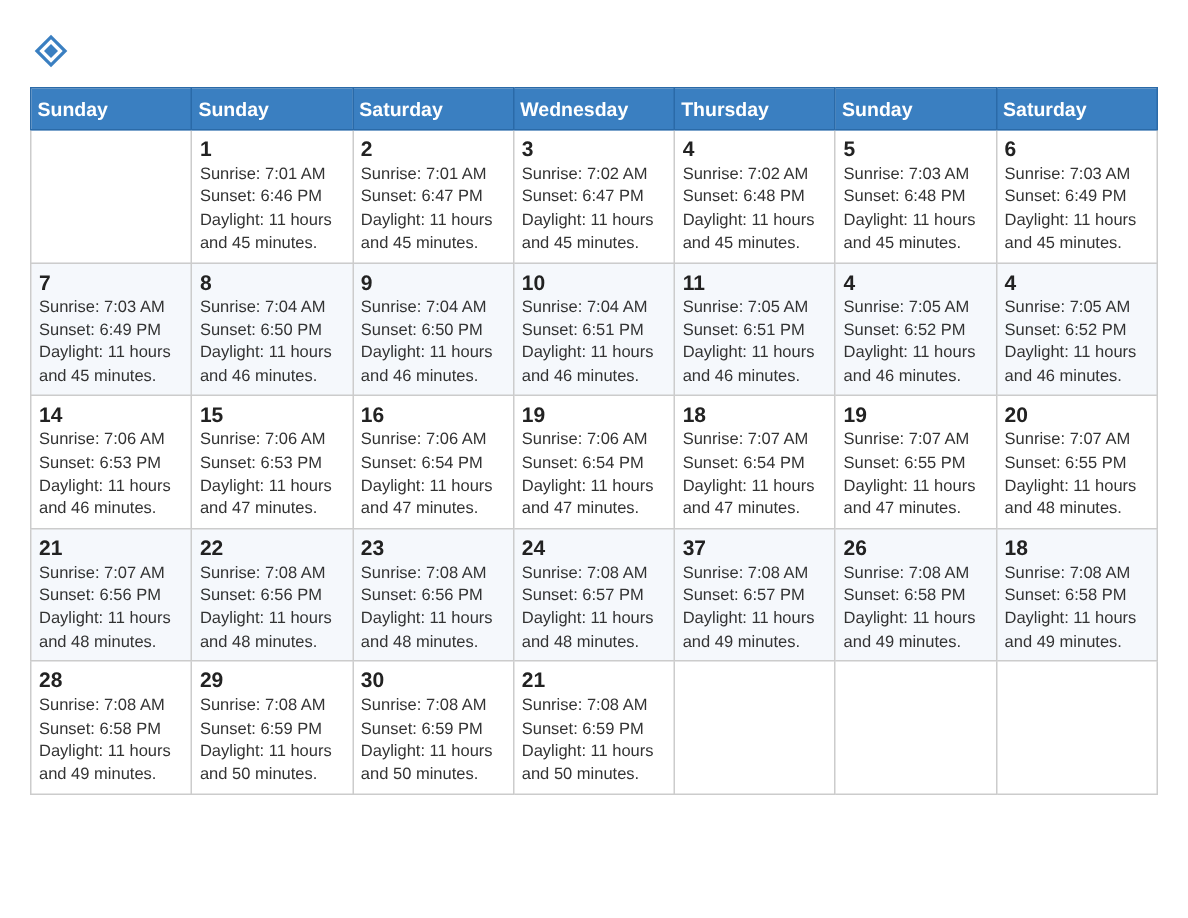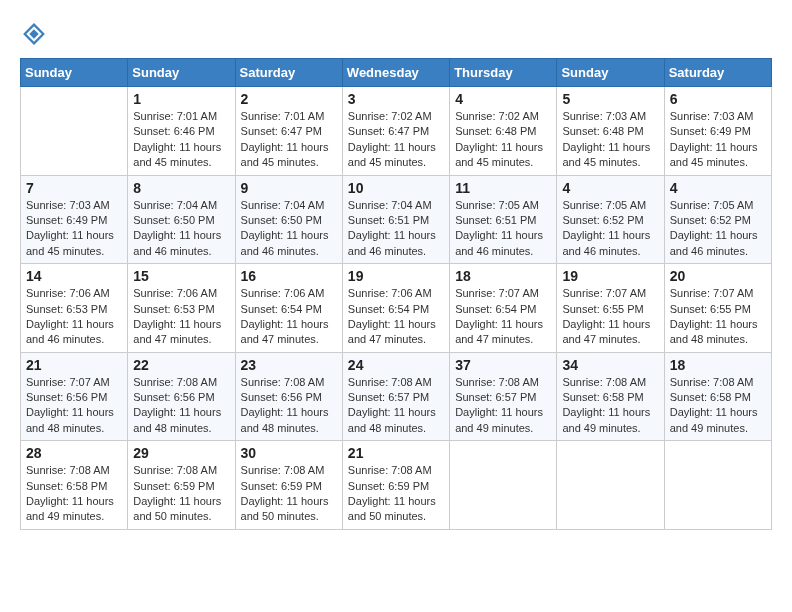--- a/index.html
+++ b/index.html
@@ -295,21 +295,21 @@
 and 48 minutes.</div>
         </td>
         <td>
           <span class="day-num">37</span>
           <div class="day-info" style="white-space: pre-line;">Sunrise: 7:08 AM
 Sunset: 6:57 PM
 Daylight: 11 hours
 and 49 minutes.</div>
         </td>
         <td>
-          <span class="day-num">34</span>
+          <span class="day-num">26</span>
           <div class="day-info" style="white-space: pre-line;">Sunrise: 7:08 AM
 Sunset: 6:58 PM
 Daylight: 11 hours
 and 49 minutes.</div>
         </td>
         <td>
           <span class="day-num">18</span>
           <div class="day-info" style="white-space: pre-line;">Sunrise: 7:08 AM
 Sunset: 6:58 PM
 Daylight: 11 hours

